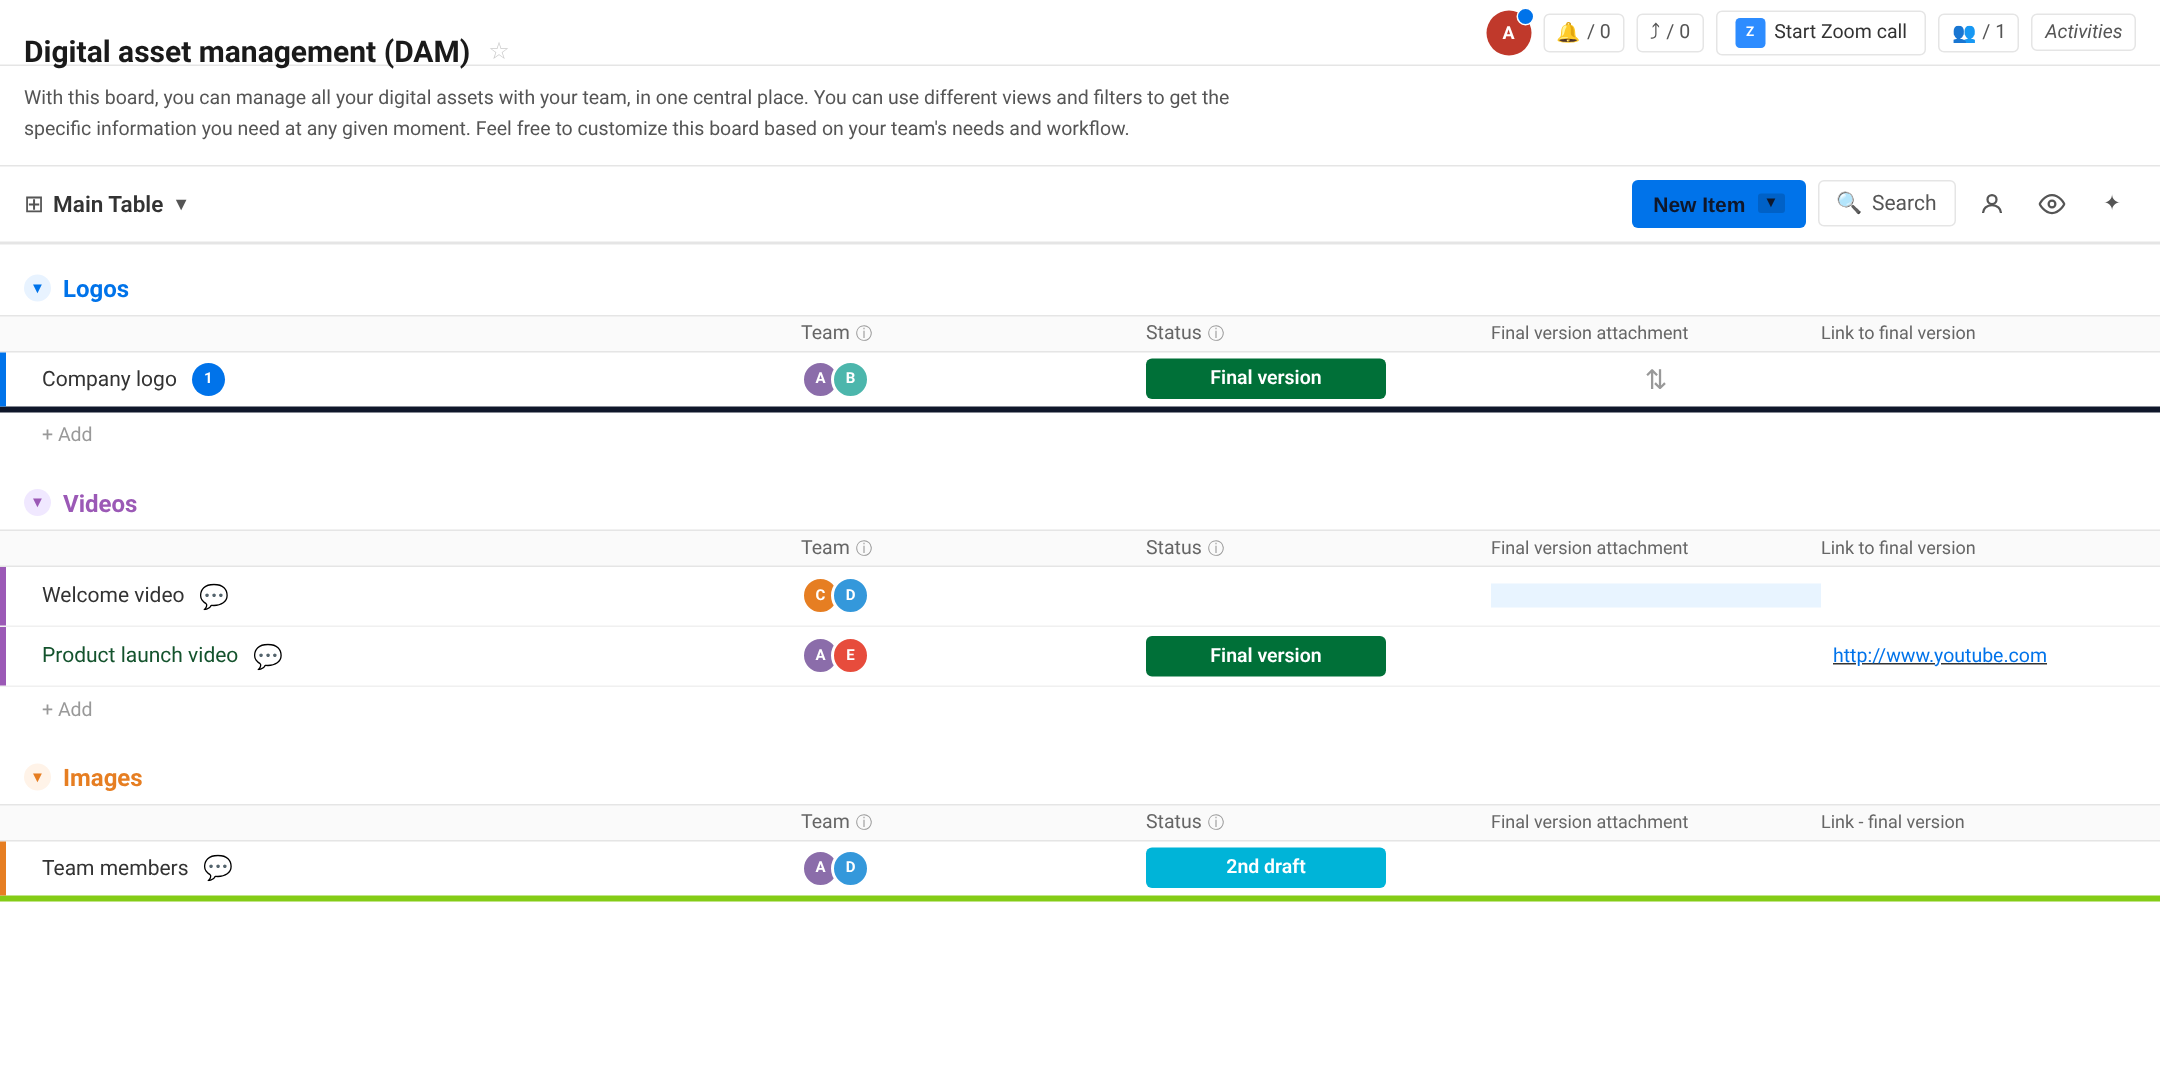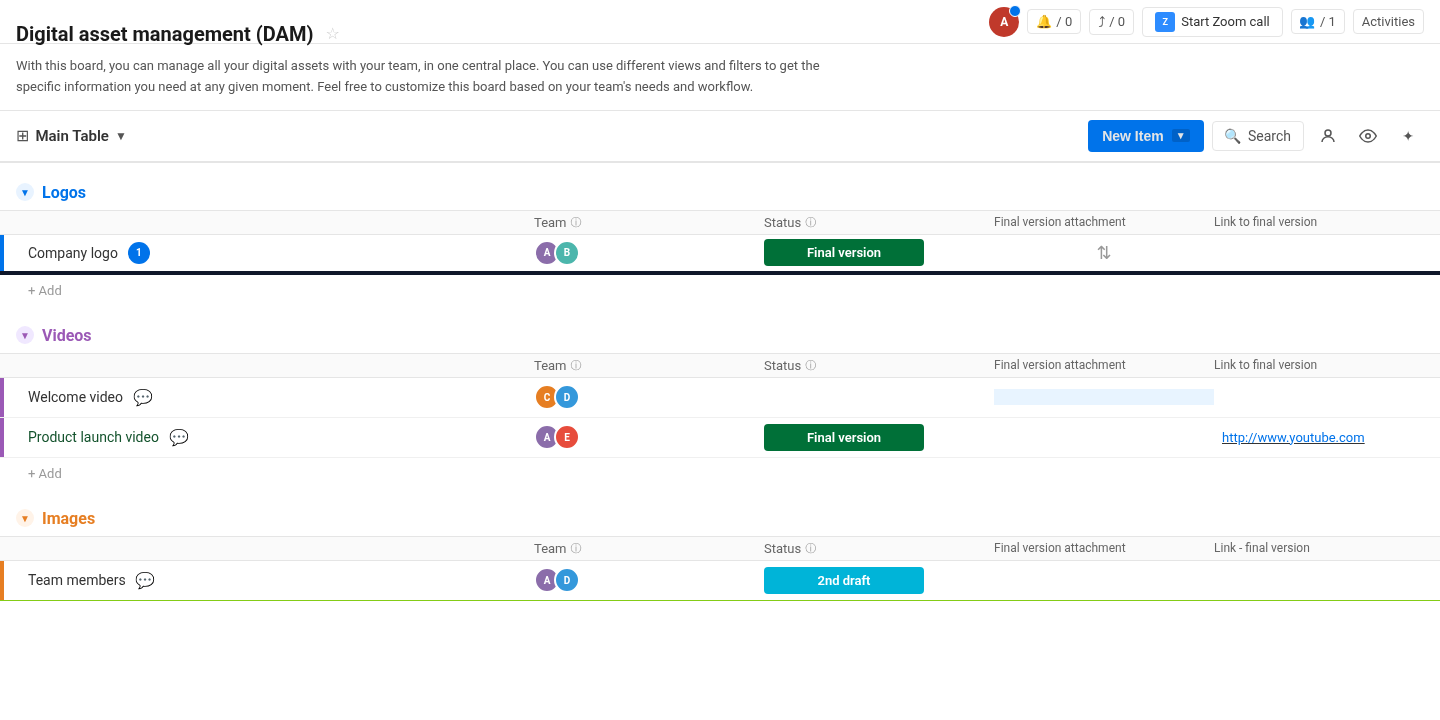--- a/index.html
+++ b/index.html
@@ -34,38 +34,38 @@
         <span>/ 0</span>
       </div>
       <div style="display:flex;align-items:center;gap:6px;padding:4px 12px;border:1px solid #e5e5e5;border-radius:4px;cursor:pointer;font-size:13px;color:#333;">
         <div style="width:20px;height:20px;background:#2d8cff;border-radius:3px;display:flex;align-items:center;justify-content:center;color:white;font-size:9px;font-weight:bold;">Z</div>
         <span>Start Zoom call</span>
       </div>
       <div style="display:flex;align-items:center;gap:4px;padding:4px 8px;border:1px solid #e5e5e5;border-radius:4px;cursor:pointer;font-size:13px;color:#555;">
         <span>👥</span>
         <span>/ 1</span>
       </div>
-      <div style="display:flex;align-items:flex-end;gap:4px;padding:4px 8px;border:1px solid #e5e5e5;border-radius:4px;cursor:pointer;font-size:13px;color:#555;">
+      <div style="display:flex;align-items:flex-end;gap:4px;padding:4px 8px;border:1px solid #e5e5e5;border-radius:4px;cursor:pointer;font-size:13px;color:#555;font-style:italic;">
         <span>Activities</span>
       </div>
     </div>
   </div>
 
   <div style="padding:12px 16px;border-bottom:1px solid #e5e5e5;">
     <p style="font-size:13px;color:#555;line-height:1.6;max-width:820px;">With this board, you can manage all your digital assets with your team, in one central place. You can use different views and filters to get the specific information you need at any given moment. Feel free to customize this board based on your team's needs and workflow.</p>
   </div>
 
   <div style="display:flex;align-items:center;justify-content:space-between;padding:8px 16px;border-bottom:2px solid #e5e5e5;height:52px;">
     <div style="display:flex;align-items:center;gap:6px;">
       <span style="font-size:16px;color:#555;">⊞</span>
       <span style="font-size:15px;font-weight:600;color:#333;cursor:pointer;">Main Table</span>
       <span style="color:#555;cursor:pointer;font-size:12px;">▼</span>
     </div>
     <div style="display:flex;align-items:center;gap:8px;">
-      <button style="display:flex;align-items:center;gap:4px;background:#0073ea;color:#e5e5e5;border:none;border-radius:4px;padding:8px 14px;font-size:14px;font-weight:600;cursor:pointer;">
+      <button style="display:flex;align-items:center;gap:4px;background:#0073ea;color:#0f172a;border:none;border-radius:4px;padding:8px 14px;font-size:14px;font-weight:600;cursor:pointer;">
         <span>New Item</span>
         <span style="font-size:10px;margin-left:4px;background:rgba(0,0,0,0.15);padding:1px 4px;border-radius:2px;">▼</span>
       </button>
       <div style="display:flex;align-items:center;gap:6px;padding:6px 12px;border:1px solid #e5e5e5;border-radius:4px;cursor:pointer;font-size:14px;color:#555;">
         <span>🔍</span>
         <span>Search</span>
       </div>
       <div style="width:32px;height:32px;display:flex;align-items:center;justify-content:center;cursor:pointer;color:#555;border-radius:4px;border:1px solid transparent;">
         <svg width="18" height="18" viewBox="0 0 24 24" fill="none" stroke="currentColor" stroke-width="2">
             <circle cx="12" cy="8" r="4"></circle>
@@ -212,21 +212,21 @@
         <div></div>
         <div style="display:flex;align-items:center;gap:4px;">
           <span>Status</span>
           <span style="color:#999;font-size:11px;">ⓘ</span>
         </div>
         <div></div>
         <div style="font-size:12px;">Final version attachment</div>
         <div style="font-size:12px;">Link - final version</div>
       </div>
 
-      <div style="display:grid;grid-template-columns:1fr 200px 30px 200px 30px 220px 210px;align-items:center;padding:0 16px;border-bottom:1px solid #84cc16;min-height:40px;position:relative;">
+      <div style="display:grid;grid-template-columns:1fr 200px 30px 200px 30px 220px 210px;align-items:center;padding:0 16px;border-bottom:4px solid #84cc16;min-height:40px;position:relative;">
         <div style="position:absolute;left:0;top:0;bottom:0;width:4px;background:#e67e22;"></div>
         <div style="padding-left:12px;display:flex;align-items:center;gap:10px;">
           <span style="font-size:14px;color:#333;">Team members</span>
           <span style="color:#c5c5c5;font-size:16px;cursor:pointer;">💬</span>
         </div>
         <div style="display:flex;align-items:center;">
           <div style="width:26px;height:26px;border-radius:50%;background:#8b6daa;border:2px solid white;display:flex;align-items:center;justify-content:center;color:white;font-size:10px;font-weight:bold;">A</div>
           <div style="width:26px;height:26px;border-radius:50%;background:#3498db;border:2px solid white;margin-left:-6px;display:flex;align-items:center;justify-content:center;color:white;font-size:10px;font-weight:bold;">D</div>
         </div>
         <div></div>

